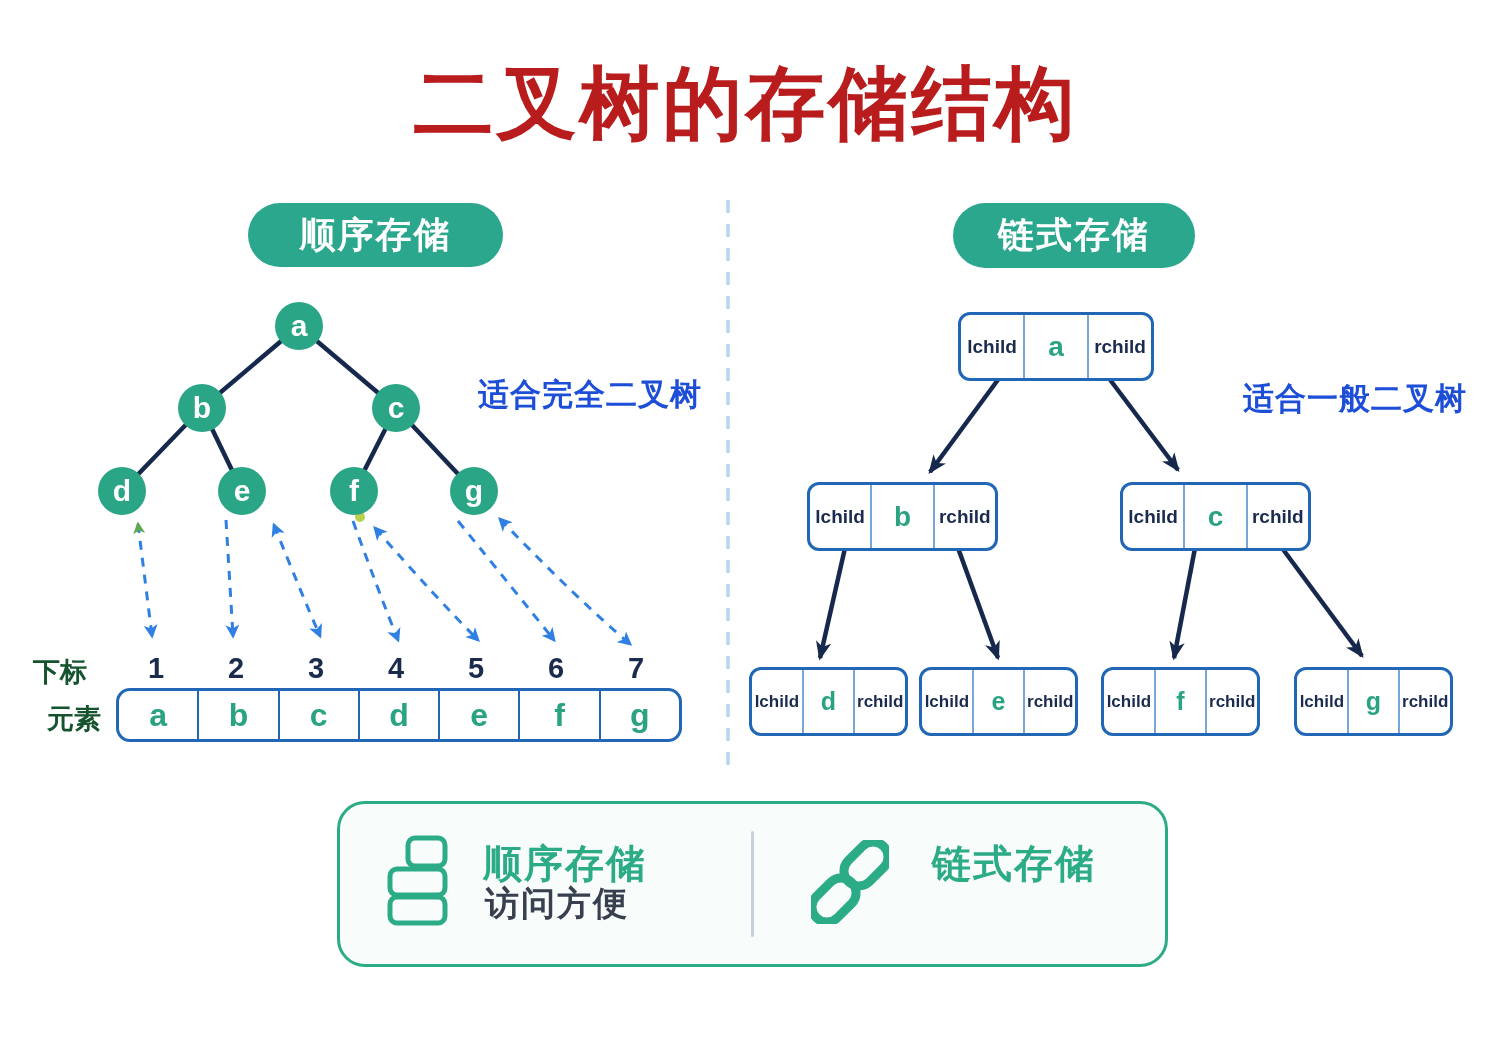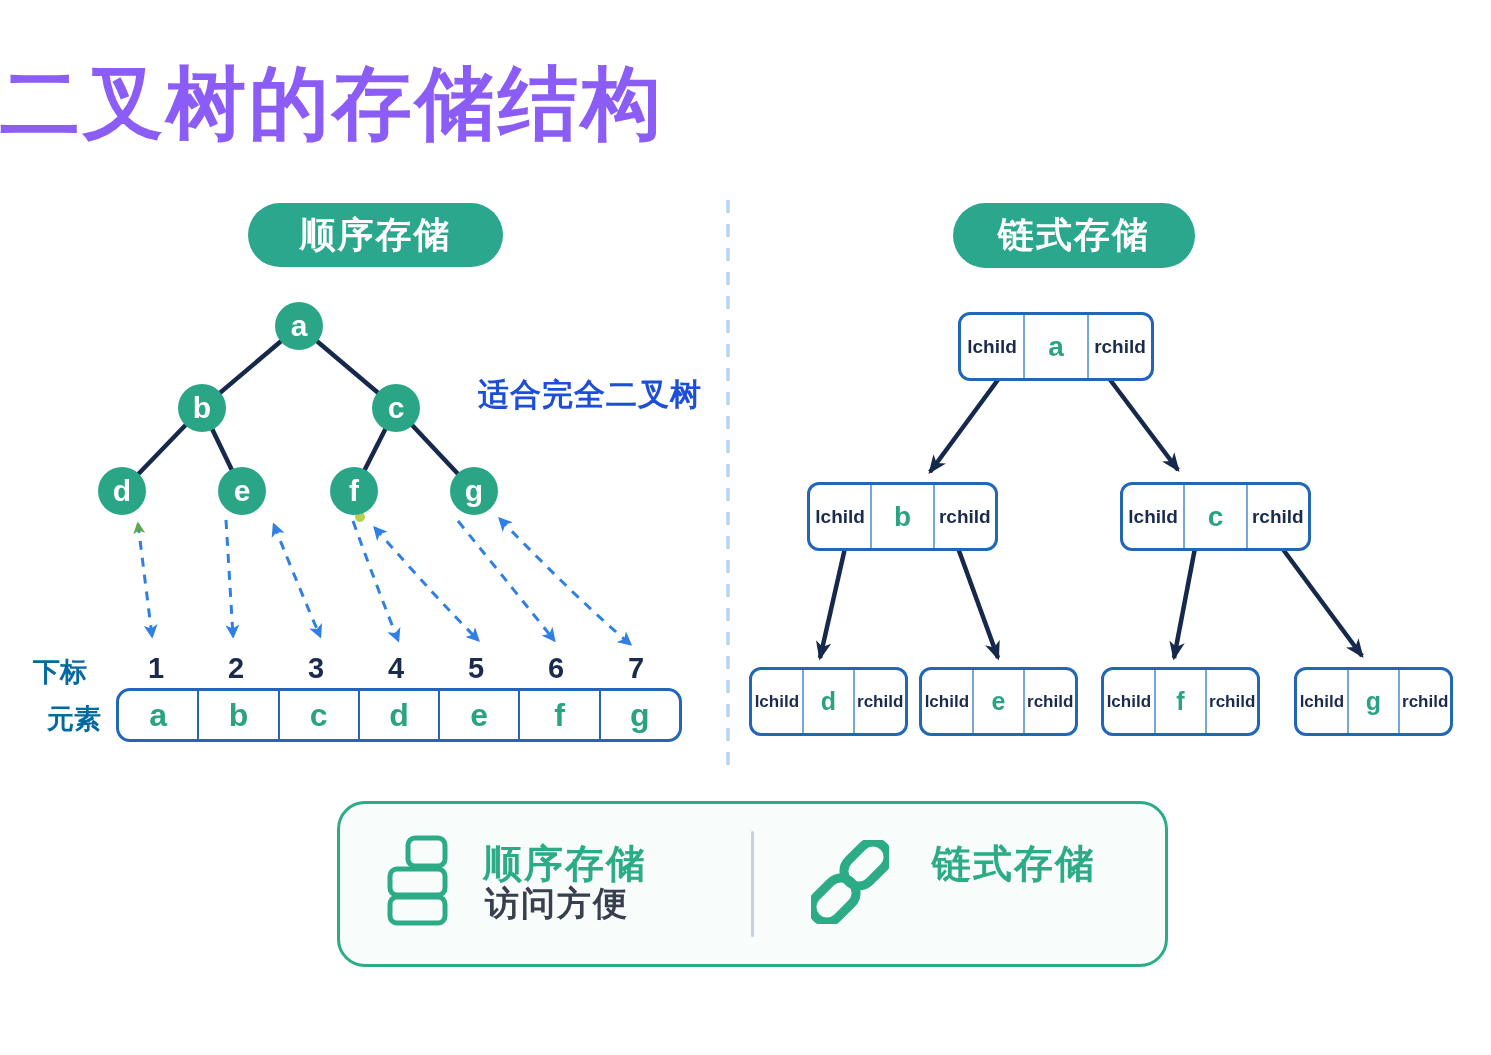--- a/index.html
+++ b/index.html
@@ -3,22 +3,22 @@
 <meta charset="utf-8">
 <style>
   html,body{margin:0;padding:0;background:#ffffff;}
   .canvas{
     position:relative;width:1491px;height:1055px;background:#ffffff;
     font-family:"Liberation Sans",sans-serif;overflow:hidden;
   }
   #art{position:absolute;left:0;top:0;z-index:0;}
 
   .page-title{
-    position:absolute;left:0;top:62px;width:1491px;
-    font-size:80px;font-weight:900;color:#8b5cf6;letter-spacing:3px;line-height:1.05;
+    position:absolute;left:0;top:62px;width:1491px;text-align:center;
+    font-size:80px;font-weight:900;color:#b91c1c;letter-spacing:3px;line-height:1.05;
   }
   .badge{
     position:absolute;display:flex;align-items:center;justify-content:center;
     background:#2aa78c;color:#ffffff;font-size:36px;font-weight:700;
     border-radius:34px;letter-spacing:2px;
   }
   .caption{
     position:absolute;color:#1d4ed8;font-size:31px;font-weight:800;letter-spacing:1px;white-space:nowrap;
   }
   .tnode{
@@ -32,21 +32,21 @@
   .idx{flex:1;text-align:center;color:#1b2b4e;font-size:29px;font-weight:700;line-height:32px;}
   .arr{
     position:absolute;left:116px;top:688px;width:560px;height:48px;display:flex;
     border:3px solid #2267b5;border-radius:14px;background:#ffffff;z-index:2;
   }
   .cell{
     flex:1;display:flex;align-items:center;justify-content:center;
     color:#2aa383;font-size:32px;font-weight:700;border-right:2px solid #2267b5;
   }
   .cell:last-child{border-right:none;}
-  .rowlab{position:absolute;color:#0369a1;font-size:27px;font-weight:700;z-index:2;white-space:nowrap;}
+  .rowlab{position:absolute;color:#14532d;font-size:27px;font-weight:700;z-index:2;white-space:nowrap;}
 
   .lbox{
     position:absolute;display:flex;background:#ffffff;border:3px solid #2267b5;
     border-radius:12px;z-index:2;align-items:stretch;
   }
   .lcell{
     flex:1;display:flex;align-items:center;justify-content:center;
     color:#1b2b4e;font-size:19px;font-weight:600;white-space:nowrap;
   }
   .lcell.mid{
@@ -114,20 +114,21 @@
       <line x1="1282" y1="548" x2="1362" y2="656" marker-end="url(#mnavy)"></line>
     </g>
   </svg>
 
   <div class="page-title">二叉树的存储结构</div>
 
   <div class="badge" style="left:248px;top:203px;width:255px;height:64px">顺序存储</div>
   <div class="badge" style="left:953px;top:203px;width:242px;height:65px">链式存储</div>
 
   <div class="caption" style="left:478px;top:374px">适合完全二叉树</div>
+  <div class="caption" style="left:1243px;top:378px">适合一般二叉树</div>
 
   <div class="tnode" style="left:275px;top:302px">a</div>
   <div class="tnode" style="left:178px;top:384px">b</div>
   <div class="tnode" style="left:372px;top:384px">c</div>
   <div class="tnode" style="left:98px;top:467px">d</div>
   <div class="tnode" style="left:218px;top:467px">e</div>
   <div class="tnode" style="left:330px;top:467px">f</div>
   <div class="tnode" style="left:450px;top:467px">g</div>
 
   <div class="rowlab" style="left:33px;top:654px">下标</div>

